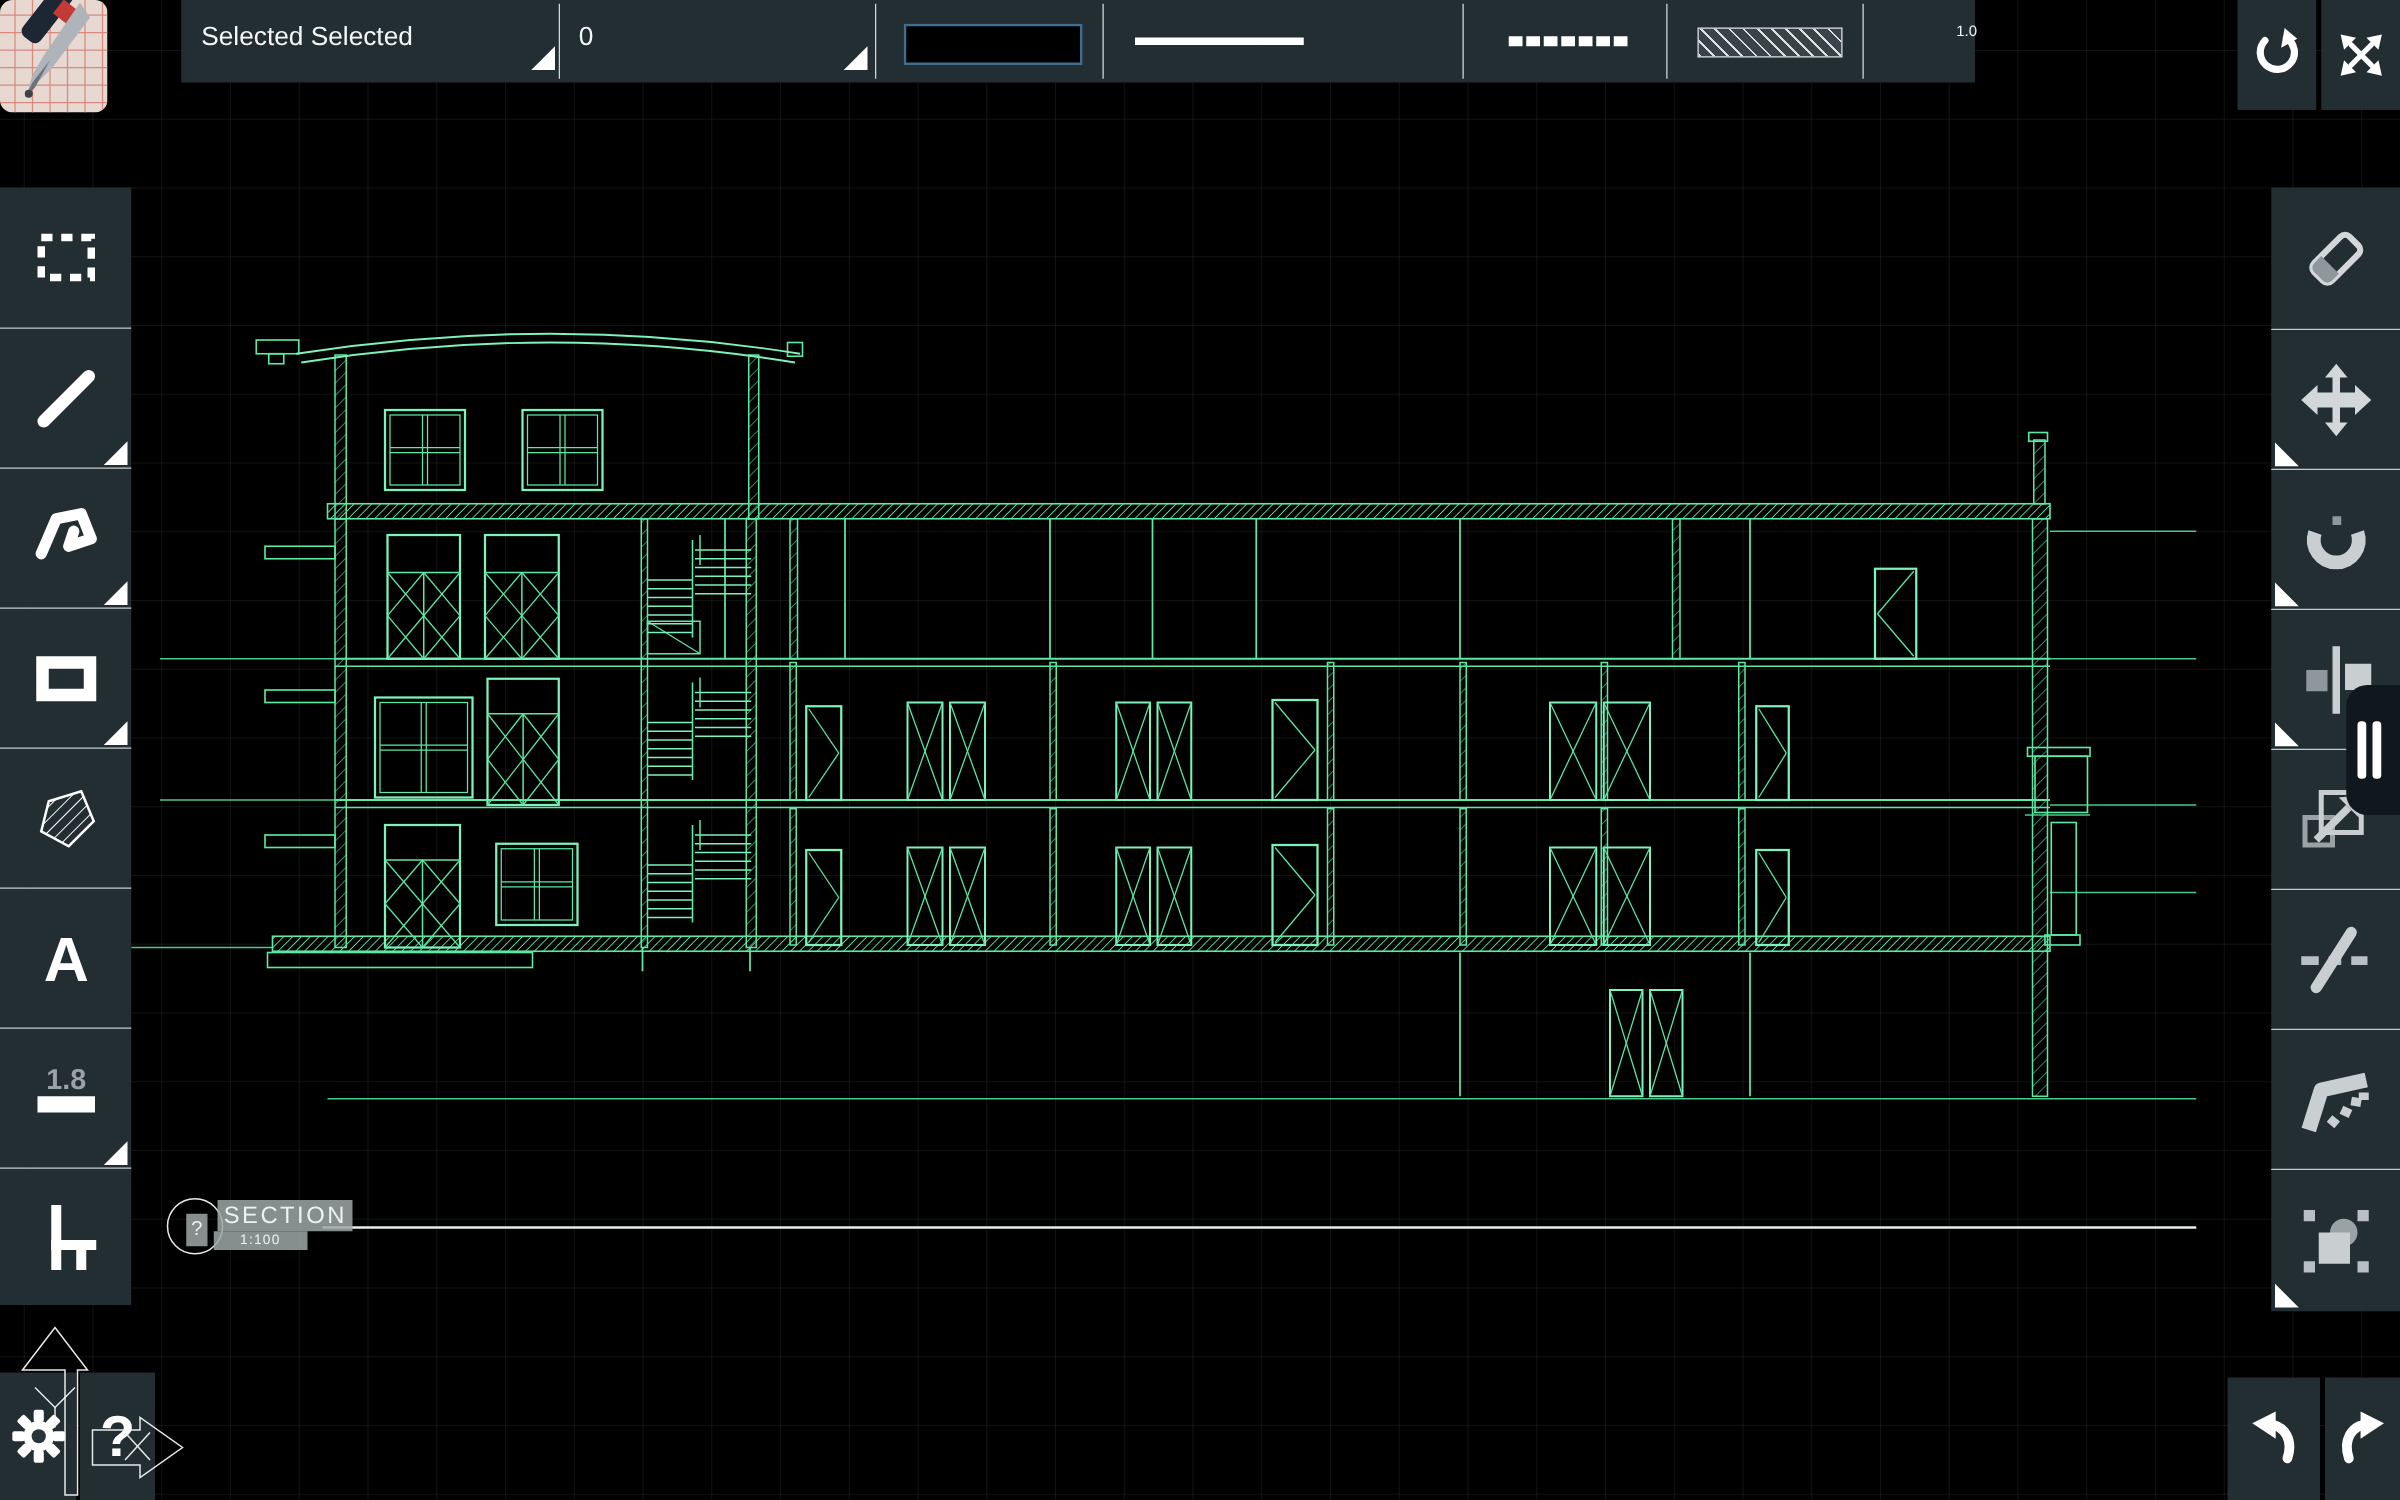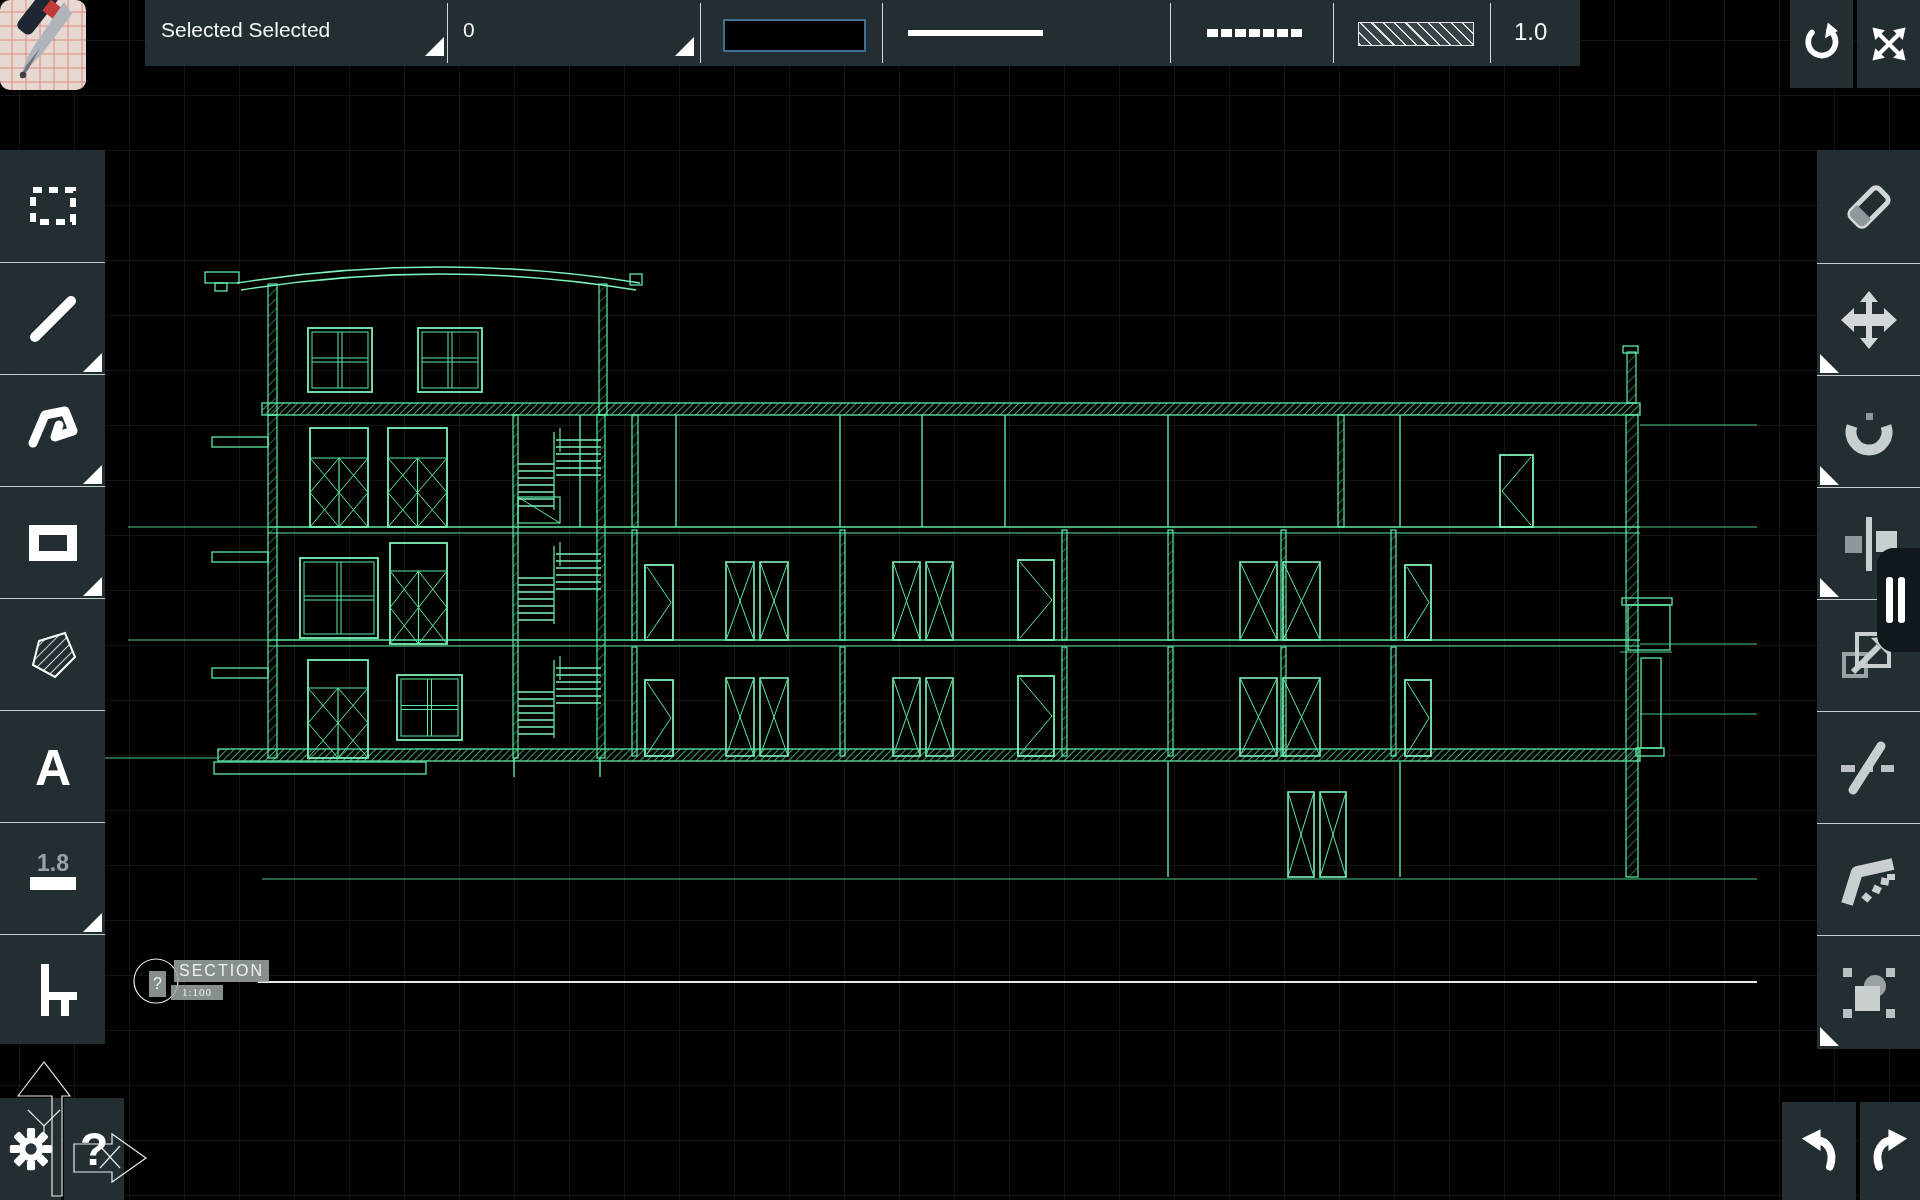--- a/index.html
+++ b/index.html
@@ -293,22 +293,22 @@
       <line x1="518" y1="727" x2="554" y2="727" stroke="#7df2ba" stroke-width="1.3"></line>
       <line x1="518" y1="734" x2="554" y2="734" stroke="#7df2ba" stroke-width="1.3"></line>
       <line x1="554" y1="660" x2="554" y2="738" stroke="#5ce9a4" stroke-width="1.3"></line>
       <line x1="560" y1="656" x2="560" y2="680" stroke="#5ce9a4" stroke-width="1.2"></line>
       <line x1="258" y1="982" x2="1757" y2="982" stroke="#e9ecec" stroke-width="2"></line>
       <circle cx="156" cy="981" r="22" fill="none" stroke="#e9ecec" stroke-width="1.2"></circle>
     </g>
 </svg>
 
 <div class="sec-badge" id="sec-marker" style="font-size: 16px; padding: 5px 4px; left: 149px; top: 971px;">?</div>
-<div class="sec-badge" id="sec-title" style="font-size: 16px; letter-spacing: 2px; padding: 3px 5px; left: 174px; top: 960px;">SECTION</div>
-<div class="sec-badge" id="sec-scale" style="font-size: 11px; letter-spacing: 1px; padding: 2px 11px; left: 171px; top: 985px; font-family: Liberation Serif, serif;">1:100</div>
+<div class="sec-badge" id="sec-title" style="font-size: 19px; letter-spacing: 2px; padding: 3px 5px; left: 174px; top: 960px;">SECTION</div>
+<div class="sec-badge" id="sec-scale" style="font-size: 11px; letter-spacing: 1px; padding: 2px 21px; left: 171px; top: 985px;">1:100</div>
 
 <div id="logo">
   <svg width="86" height="90" viewBox="0 0 86 90">
     <rect width="86" height="90" fill="#e7d9d2"></rect>
     <g stroke="#d88a7e" stroke-width="1">
       <line x1="0" y1="12" x2="86" y2="12"></line>
         <line x1="0" y1="26" x2="86" y2="26"></line>
       <line x1="0" y1="40" x2="86" y2="40"></line>
         <line x1="0" y1="54" x2="86" y2="54"></line>
       <line x1="0" y1="68" x2="86" y2="68"></line>
@@ -346,21 +346,21 @@
       <i></i>
       <i></i>
       <i></i>
       <i></i>
       <i></i>
       <i></i>
     </div>
   <div class="vdiv" style="left:1188px;"></div>
   <div id="hatch-swatch"></div>
   <div class="vdiv" style="left:1345px;"></div>
-  <div class="tb-text" style="left:1369px;font-size:24px;">1.0</div>
+  <div class="tb-text" style="left:1420px;font-size:12px;">1.0</div>
 </div>
 
 <div class="panel sqbtn" style="left:1790px;">
   <svg width="46" height="46" viewBox="0 0 64 64">
     <path d="M18,16 A 19 19 0 1 0 42,13" fill="none" stroke="#fff" stroke-width="8" stroke-linecap="round"></path>
     <polygon points="40,2 54,14 36,24" fill="#fff"></polygon>
   </svg>
 </div>
 <div class="panel sqbtn" style="left:1857px;">
   <svg width="44" height="44" viewBox="0 0 64 64">

